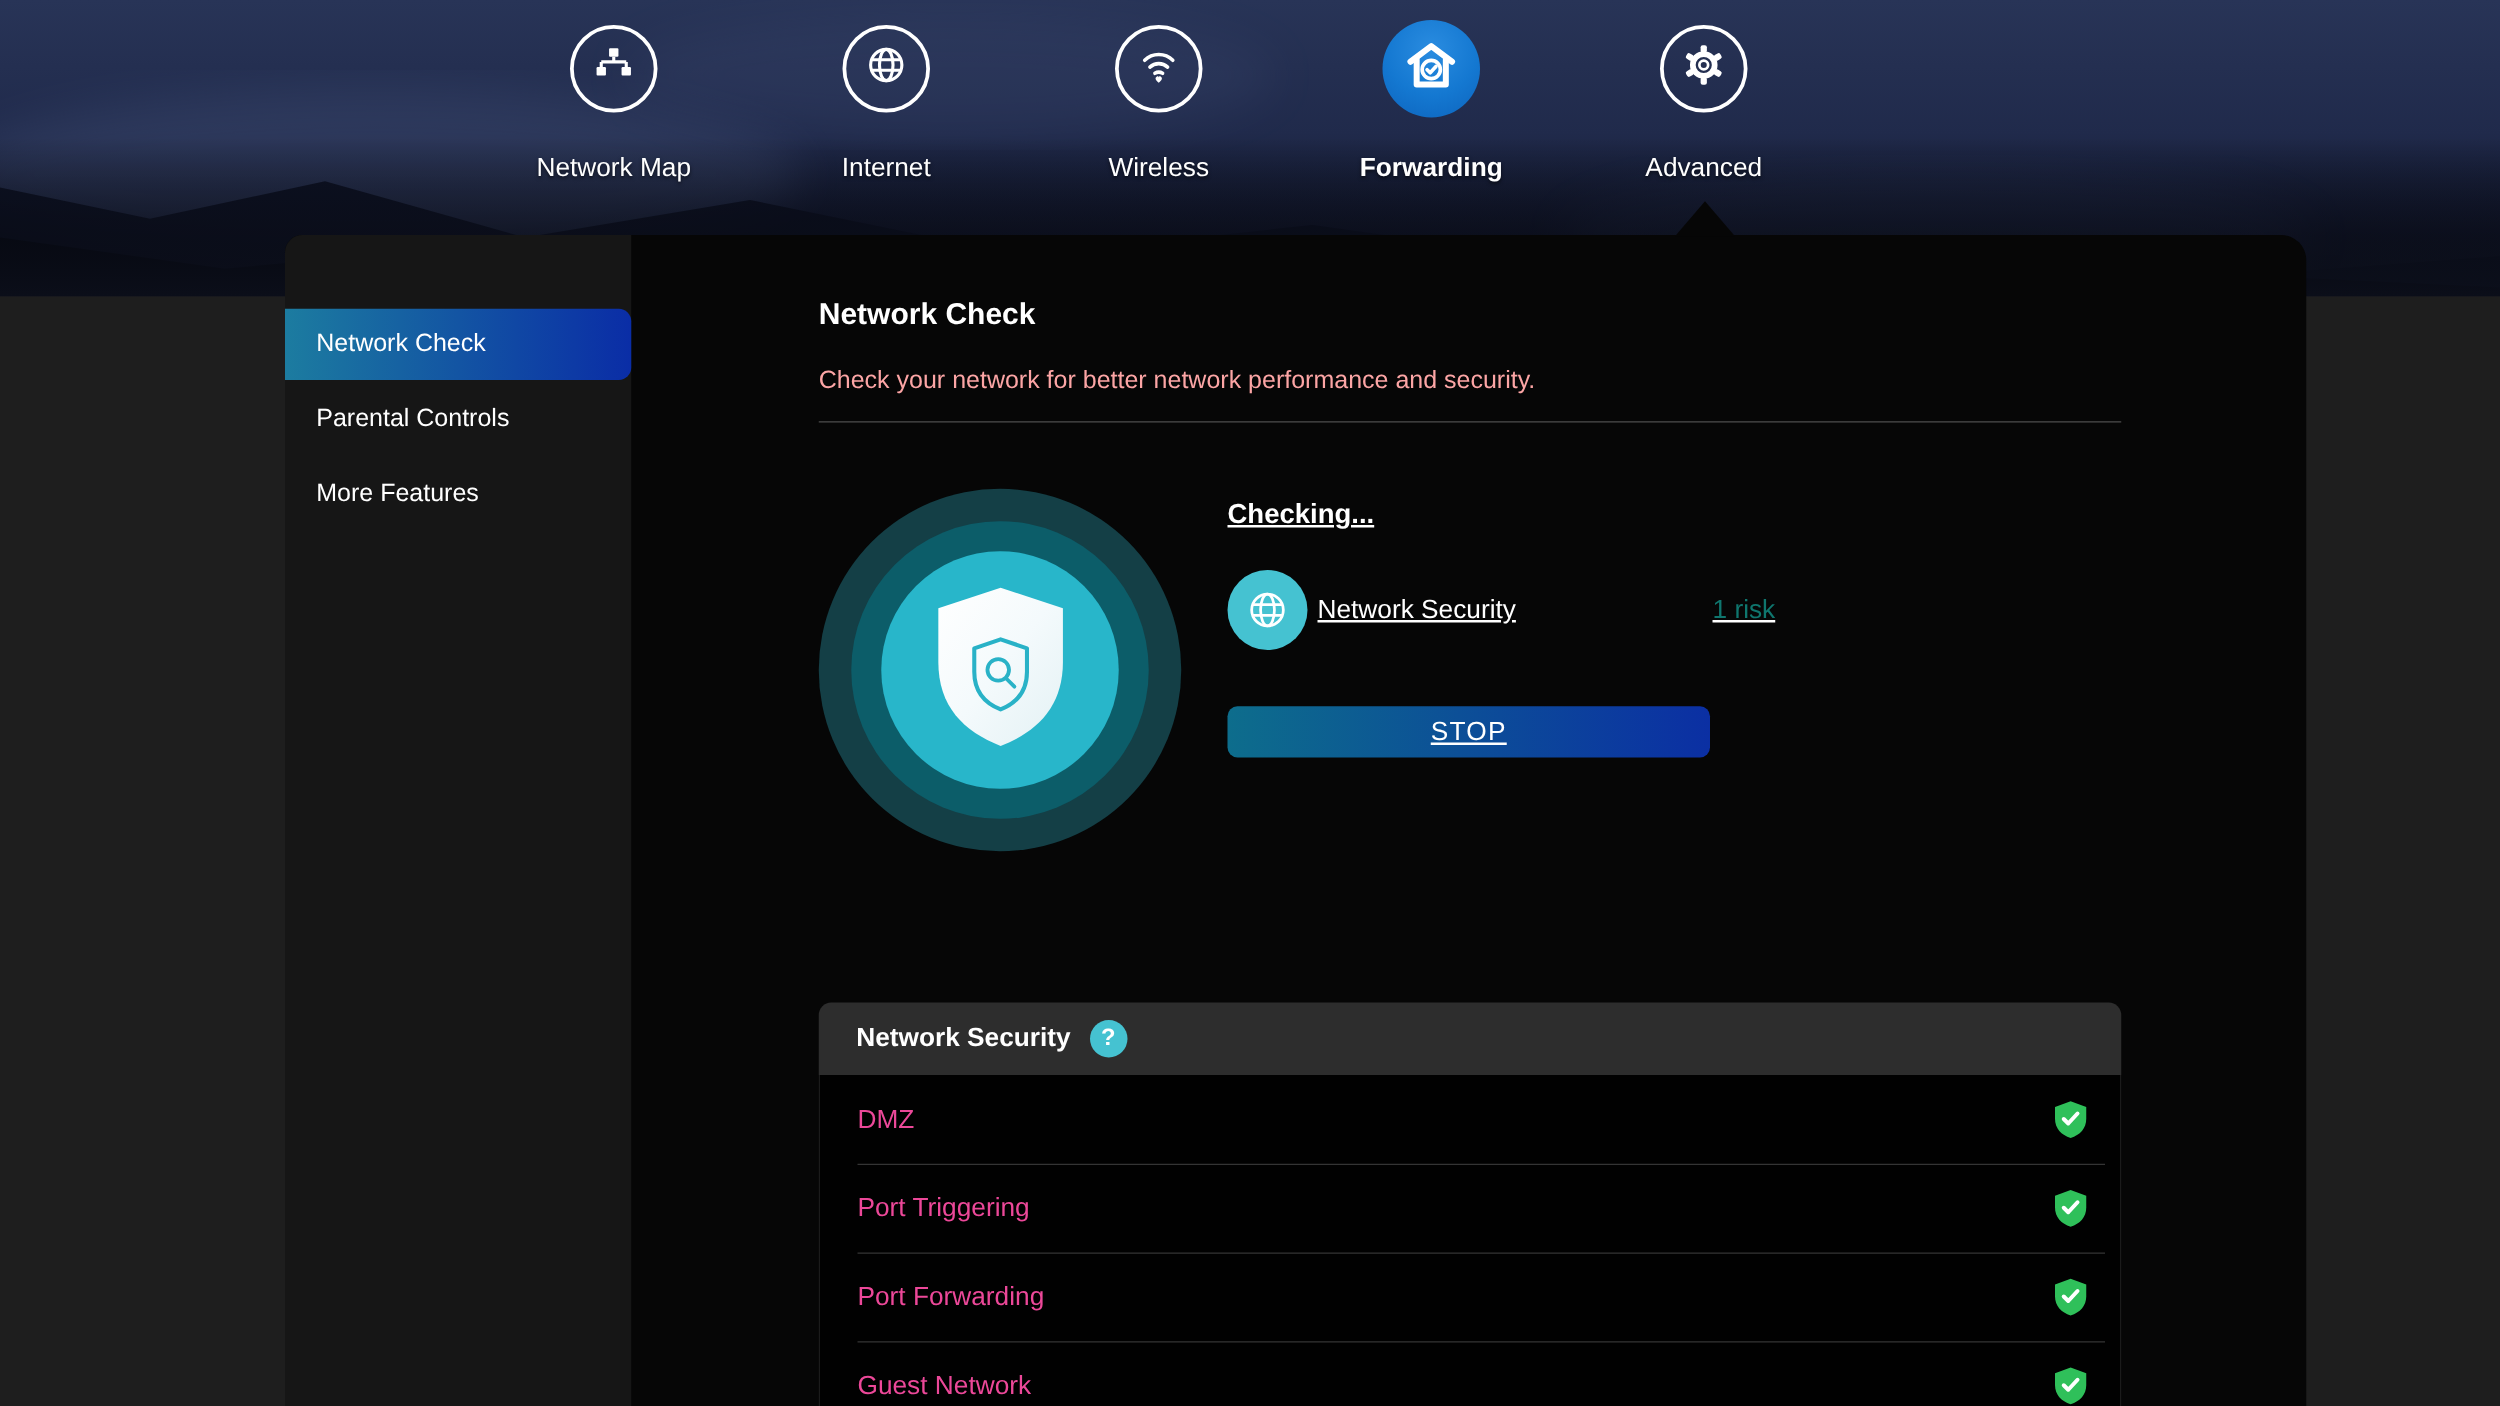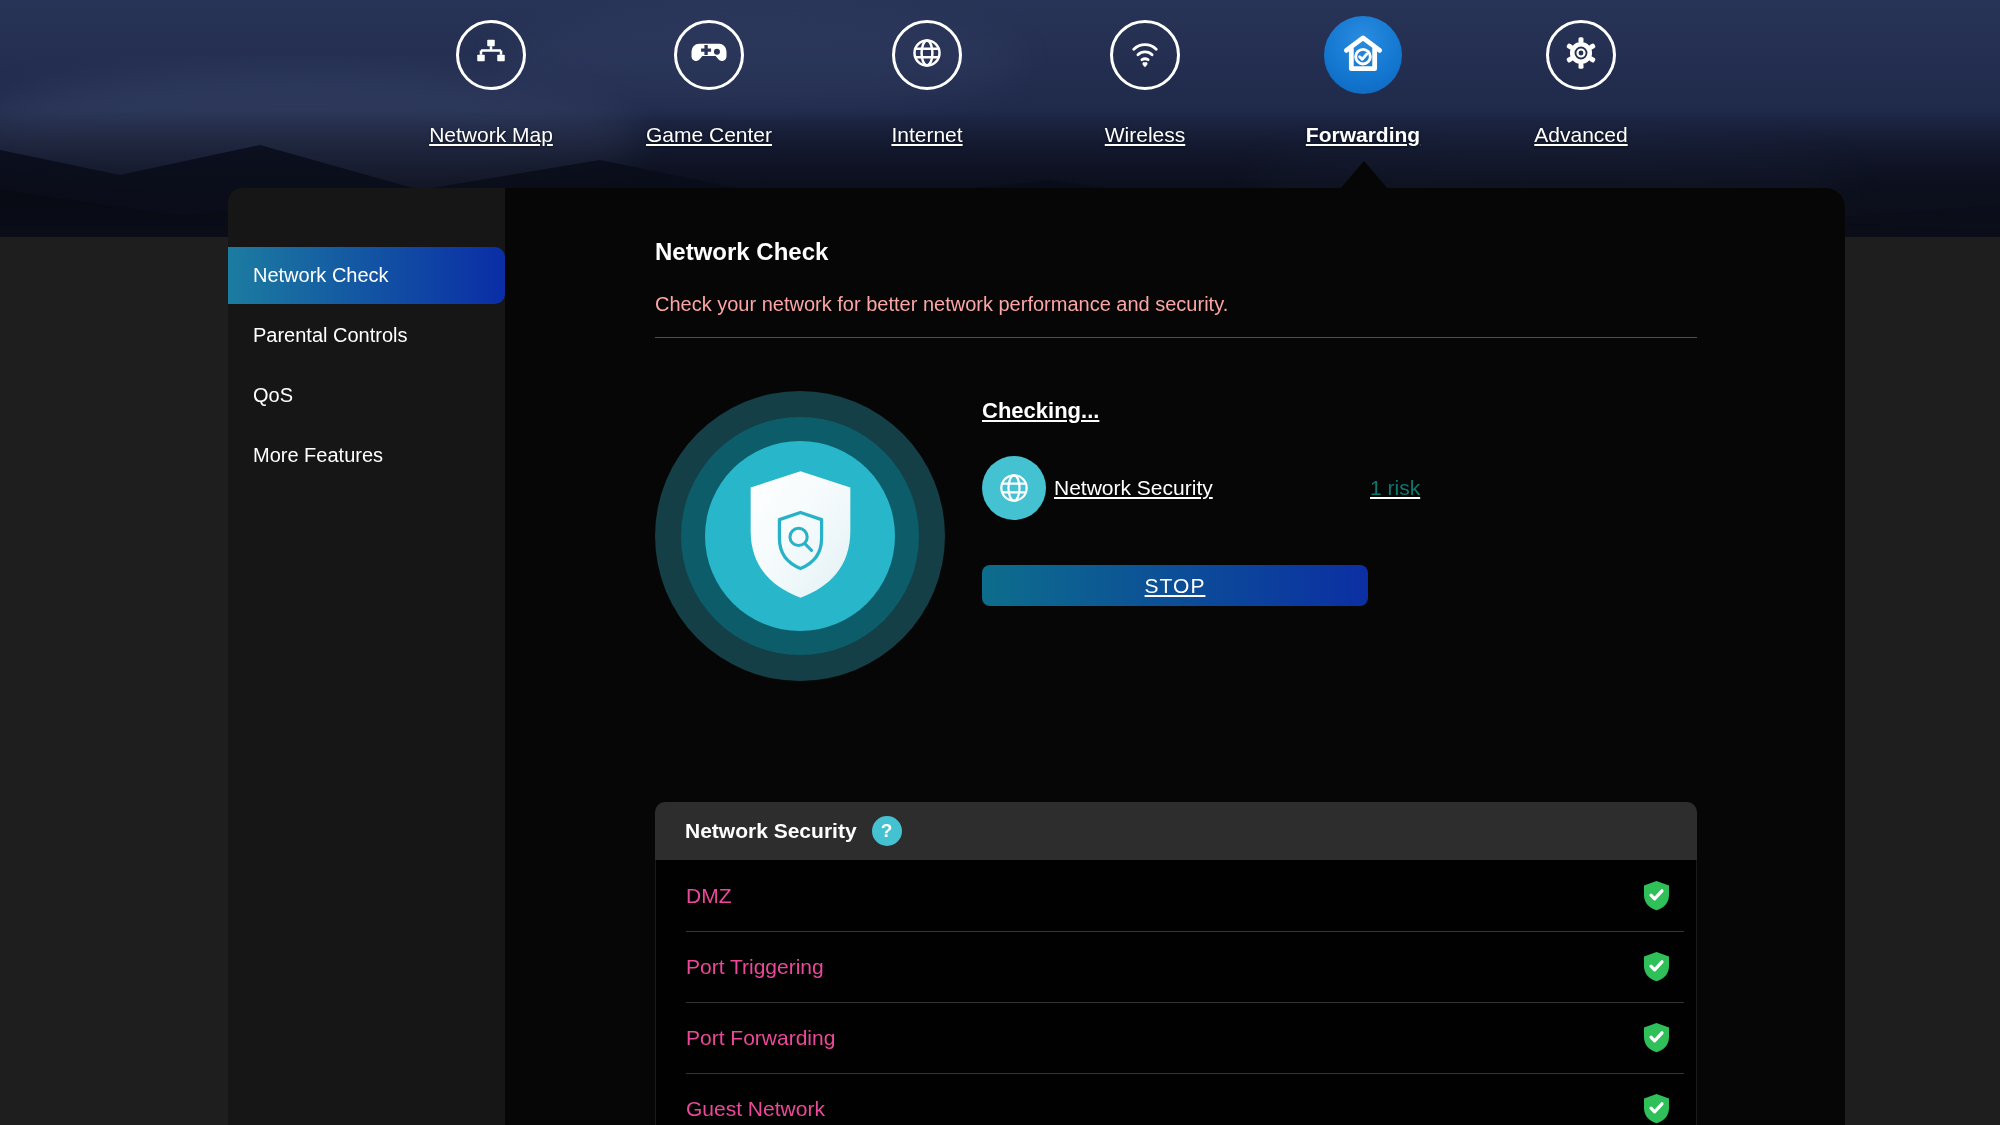--- a/index.html
+++ b/index.html
@@ -10,21 +10,21 @@
     font-family:"Liberation Sans", sans-serif;
     color:#fff;
   }
 
   
   .hero { position:absolute; top:0; left:0; width:2000px; height:237px; z-index:1; }
   .hero svg { display:block; }
 
   .topnav {
     position:absolute; top:0; left:382px; width:1308px; height:170px;
-    display:flex; z-index:4;text-decoration:underline;
+    display:flex; z-index:4;
   }
   .nav-item {
     width:218px; display:flex; flex-direction:column; align-items:center;
     cursor:pointer;
   }
   .nav-circle-wrap { height:109px; display:flex; align-items:center; justify-content:center; }
   .nav-circle {
     width:70px; height:70px; border:3px solid #fff; border-radius:50%;
     display:flex; align-items:center; justify-content:center;
   }
@@ -166,39 +166,20 @@
           <path d="M24 16 V21 M12 21 H36 M12 21 V26 M36 21 V26" stroke="#fff" stroke-width="3" fill="none"></path>
           <rect x="7.5" y="26" width="9" height="8" rx="1" fill="#fff"></rect>
           <rect x="31.5" y="26" width="9" height="8" rx="1" fill="#fff"></rect>
         </svg>
       </span>
     </div>
       </div>
     <div class="nav-label">Network Map</div>
   </div>
 
-  <div class="nav-item">
-    <div class="nav-circle-wrap">
-        <div class="nav-circle">
-      <span>
-        <svg width="40" height="40" viewBox="0 0 48 48">
-          <defs>
-            <mask id="gc-mask">
-              <rect width="48" height="48" fill="#fff"></rect>
-              <path d="M14.5 18.5 h4 v-4 h4 v4 h4 v4 h-4 v4 h-4 v-4 h-4 z" fill="#000"></path>
-              <circle cx="33.5" cy="22.5" r="3.6" fill="#000"></circle>
-            </mask>
-          </defs>
-          <path d="M12 13 h24 a9 9 0 0 1 9 9 v6 a5.5 5.5 0 0 1 -9.8 3.4 L32 27.5 H16 l-3.2 3.9 A5.5 5.5 0 0 1 3 28 v-6 a9 9 0 0 1 9 -9 z" fill="#fff" mask="url(#gc-mask)"></path>
-        </svg>
-      </span>
-    </div>
-      </div>
-    <div class="nav-label">Game Center</div>
-  </div>
 
   <div class="nav-item">
     <div class="nav-circle-wrap">
         <div class="nav-circle">
       <span>
         <svg width="40" height="40" viewBox="0 0 48 48" fill="none" stroke="#fff" stroke-width="3">
           <circle cx="24" cy="24" r="15"></circle>
           <ellipse cx="24" cy="24" rx="6.5" ry="15"></ellipse>
           <path d="M10 19 H38 M10 29 H38"></path>
         </svg>
@@ -271,23 +252,20 @@
 <div class="caret"></div>
 
 <div class="card">
 
   <div class="sidebar">
     <div class="side-item active">
       <span>Network Check</span>
     </div>
     <div class="side-item">
       <span>Parental Controls</span>
-    </div>
-    <div class="side-item">
-      <span>QoS</span>
     </div>
     <div class="side-item">
       <span>More Features</span>
     </div>
   </div>
 
   <div class="main">
     <div class="content">
 
       <div class="page-title">Network Check</div>

